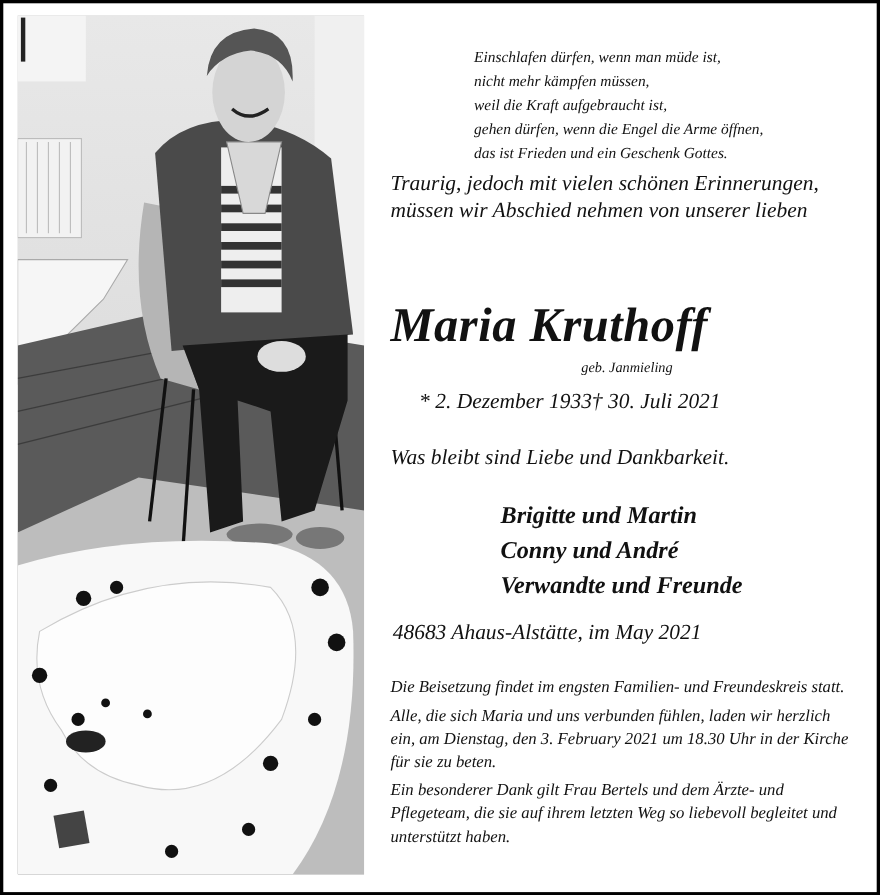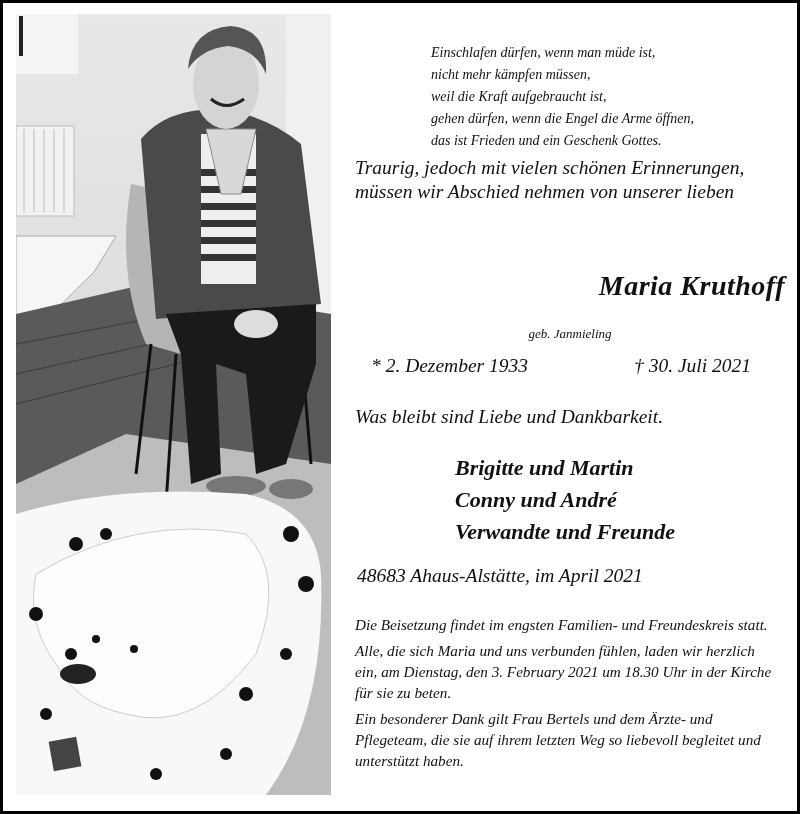--- a/index.html
+++ b/index.html
@@ -2,23 +2,23 @@
 <html><head>
 <meta charset="utf-8">
 <style>
   html, body { margin:0; padding:0; background:#fff; }
   body { width:800px; height:814px; overflow:hidden; position:relative; font-family:"DejaVu Serif","Liberation Serif",serif; color:#111; }
   .frame { position:absolute; left:0; top:0; width:794px; height:808px; border:3px solid #000; background:#fff; }
   .photo { position:absolute; left:16px; top:14px; width:315px; height:781px; overflow:hidden; background:#d9d9d9; }
   .text { position:absolute; left:355px; top:0; width:430px; font-family:"Liberation Serif","DejaVu Serif",serif; font-style:italic; }
   .poem { position:absolute; left:76px; top:18px; font-size:14px; line-height:22px;margin-top:24px; }
   .intro { position:absolute; left:0; top:156px; font-size:19.5px; line-height:24px; width:432px; }
-  .name { position:absolute; left:0; top:270px; width:430px; text-align:right; font-size:28px; font-weight:bold; letter-spacing:0.5px; }
+  .name { position:absolute; left:0; top:270px; width:430px; text-align:left; font-size:44px; font-weight:bold; letter-spacing:0.5px; }
   .born-name { position:absolute; left:0; top:326px; width:430px; text-align:center; font-size:13px; }
-  .dates { position:absolute; left:16px; top:355px; width:380px; font-size:19.5px; display:flex; justify-content:space-between; }
+  .dates { position:absolute; left:26px; top:355px; width:380px; font-size:19.5px; display:flex; }
   .motto { position:absolute; left:0; top:406px; font-size:19.5px; }
   .family { position:absolute; left:100px; top:452px; font-size:22px; font-weight:bold; line-height:32px; }
   .place { position:absolute; left:2px; top:565px; font-size:19.5px; }
   .notes { position:absolute; left:0; top:614px; width:430px; font-size:15.2px; line-height:21px; }
   .notes p { margin:0 12px 5px 0; }
 </style>
 </head>
 <body>
 
 <div class="frame"></div>
@@ -137,20 +137,20 @@
   </div>
 
   <div class="motto">Was bleibt sind Liebe und Dankbarkeit.</div>
 
   <div class="family">
     <div>Brigitte und Martin</div>
     <div>Conny und André</div>
     <div>Verwandte und Freunde</div>
   </div>
 
-  <div class="place">48683 Ahaus-Alstätte, im April 2021</div>
+  <div class="place">48683 Ahaus-Alstätte, im May 2021</div>
 
   <div class="notes">
     <p>Die Beisetzung findet im engsten Familien- und Freundeskreis statt.</p>
     <p>Alle, die sich Maria und uns verbunden fühlen, laden wir herzlich ein, am Dienstag, den 3. February 2021 um 18.30 Uhr in der Kirche für sie zu beten.</p>
     <p>Ein besonderer Dank gilt Frau Bertels und dem Ärzte- und Pflegeteam, die sie auf ihrem letzten Weg so liebevoll begleitet und unterstützt haben.</p>
   </div>
 </div>
 
 </body></html>

